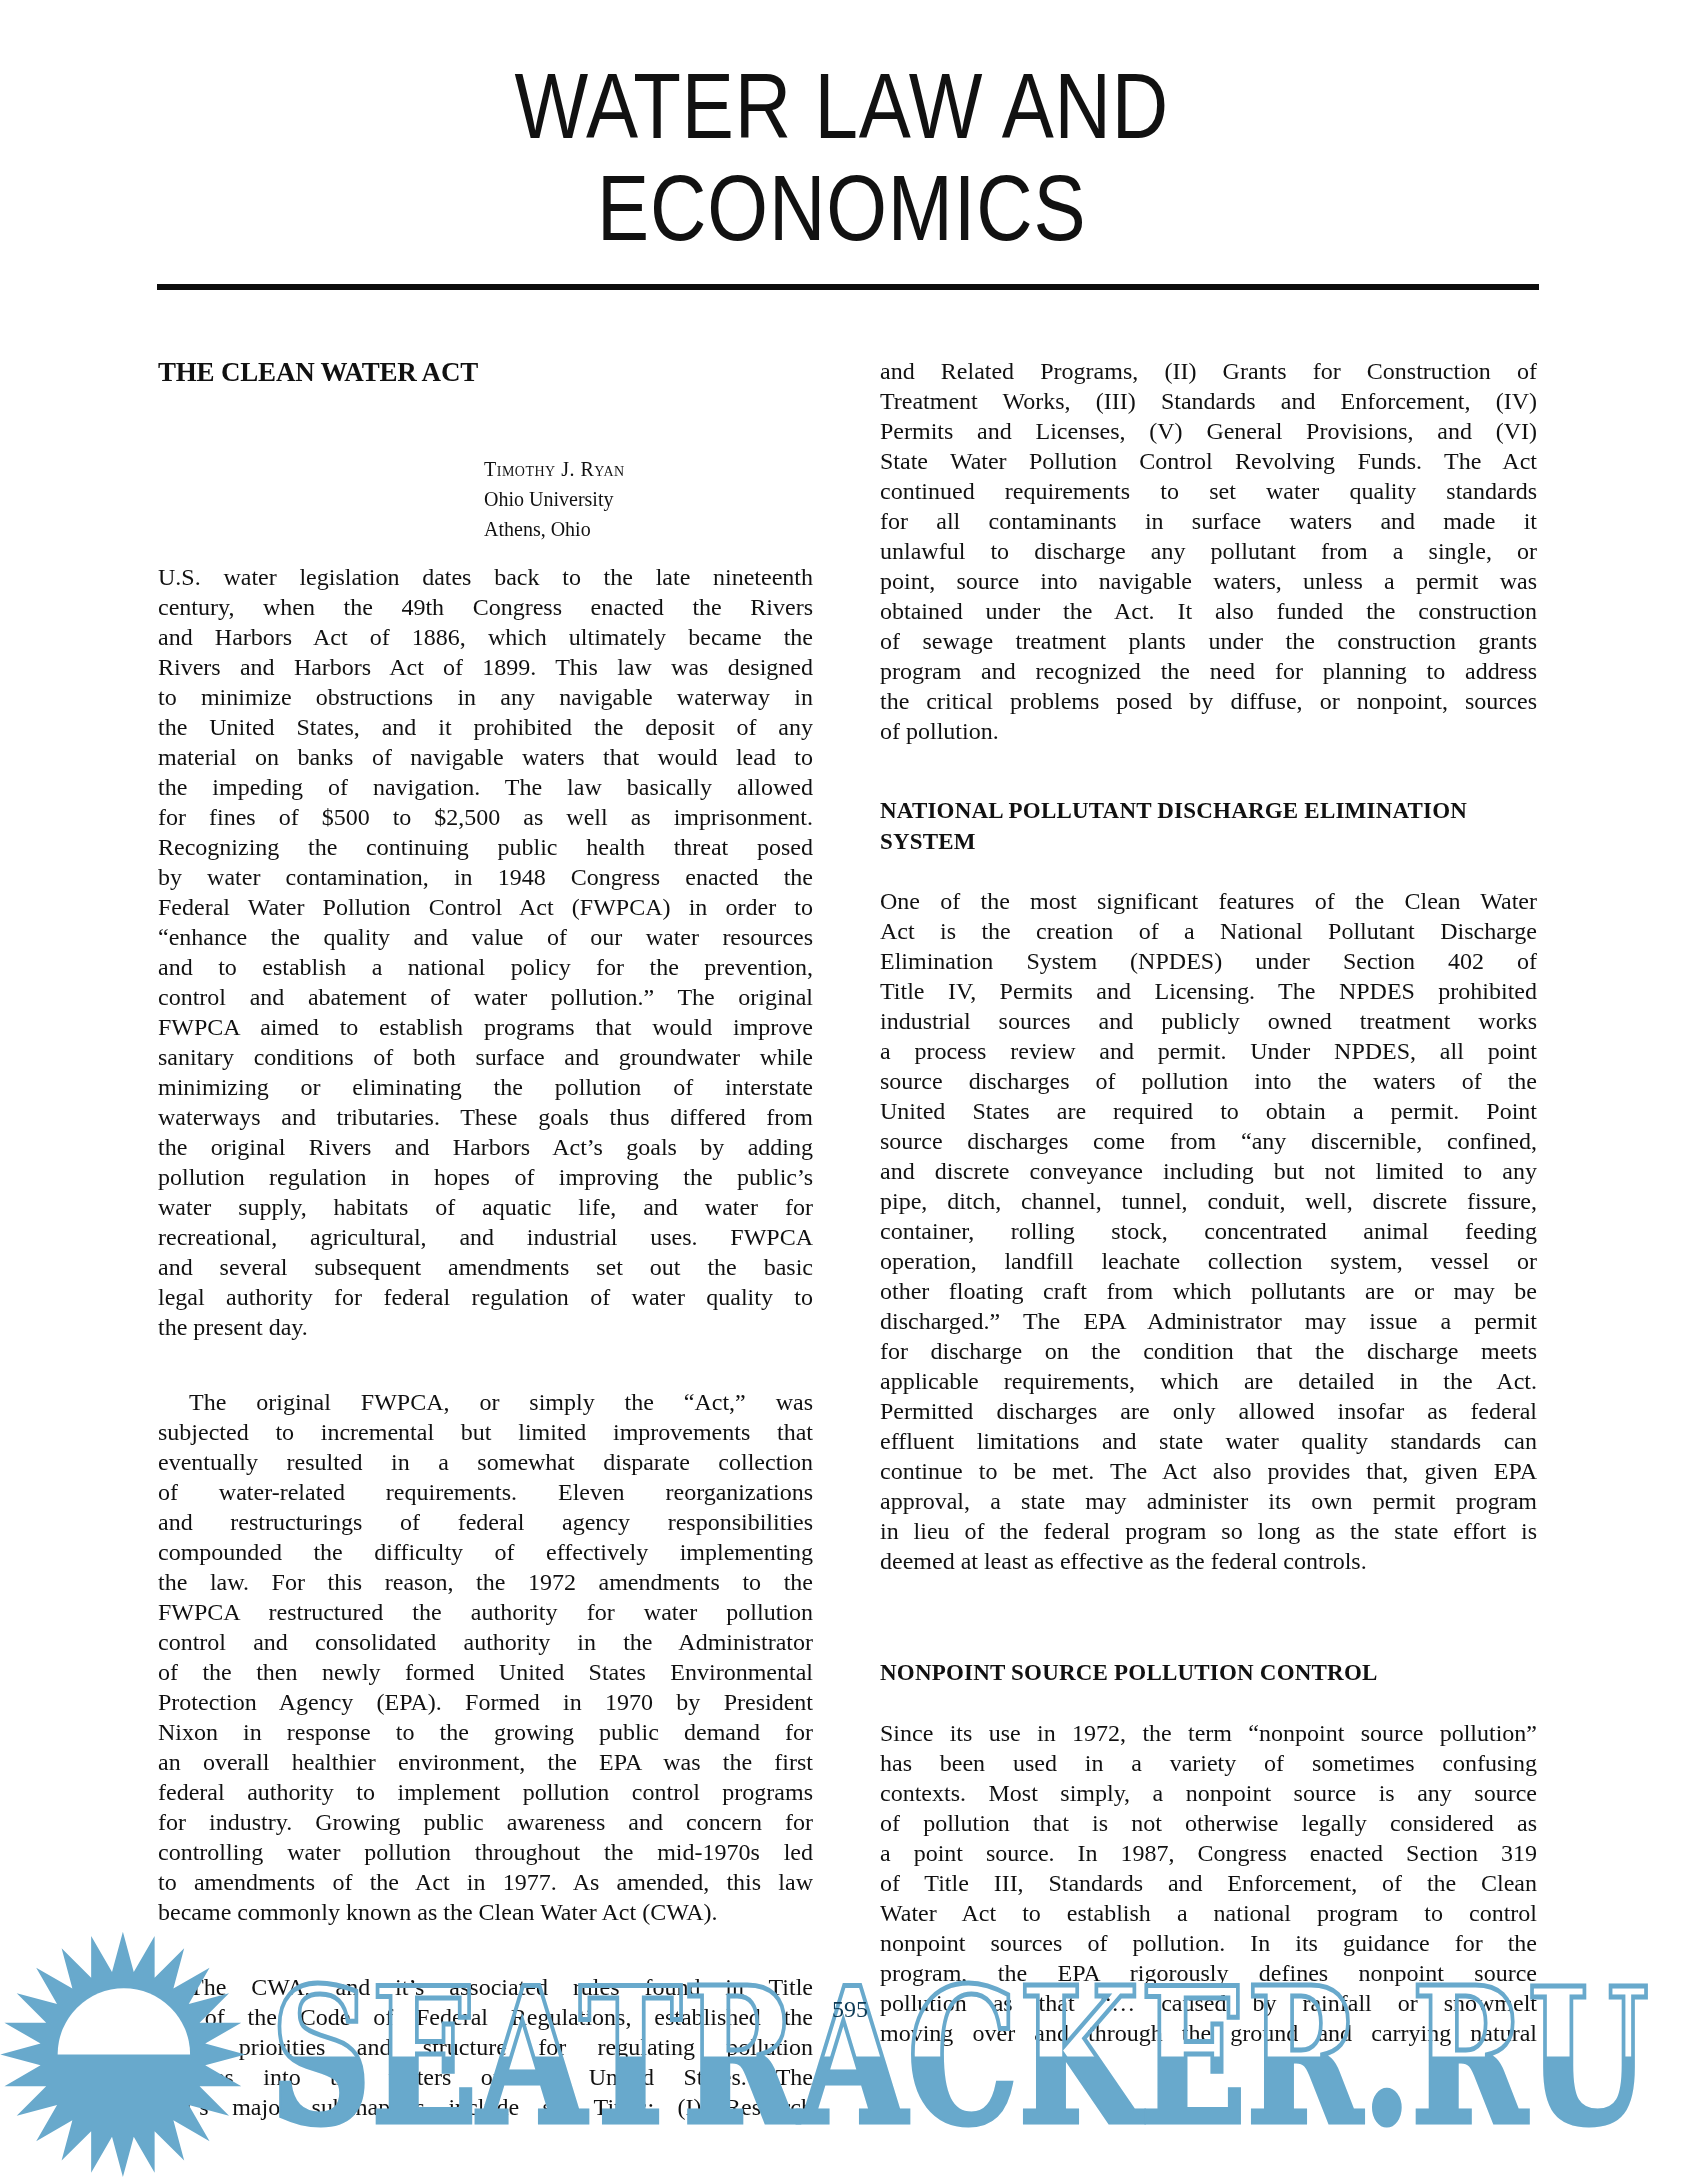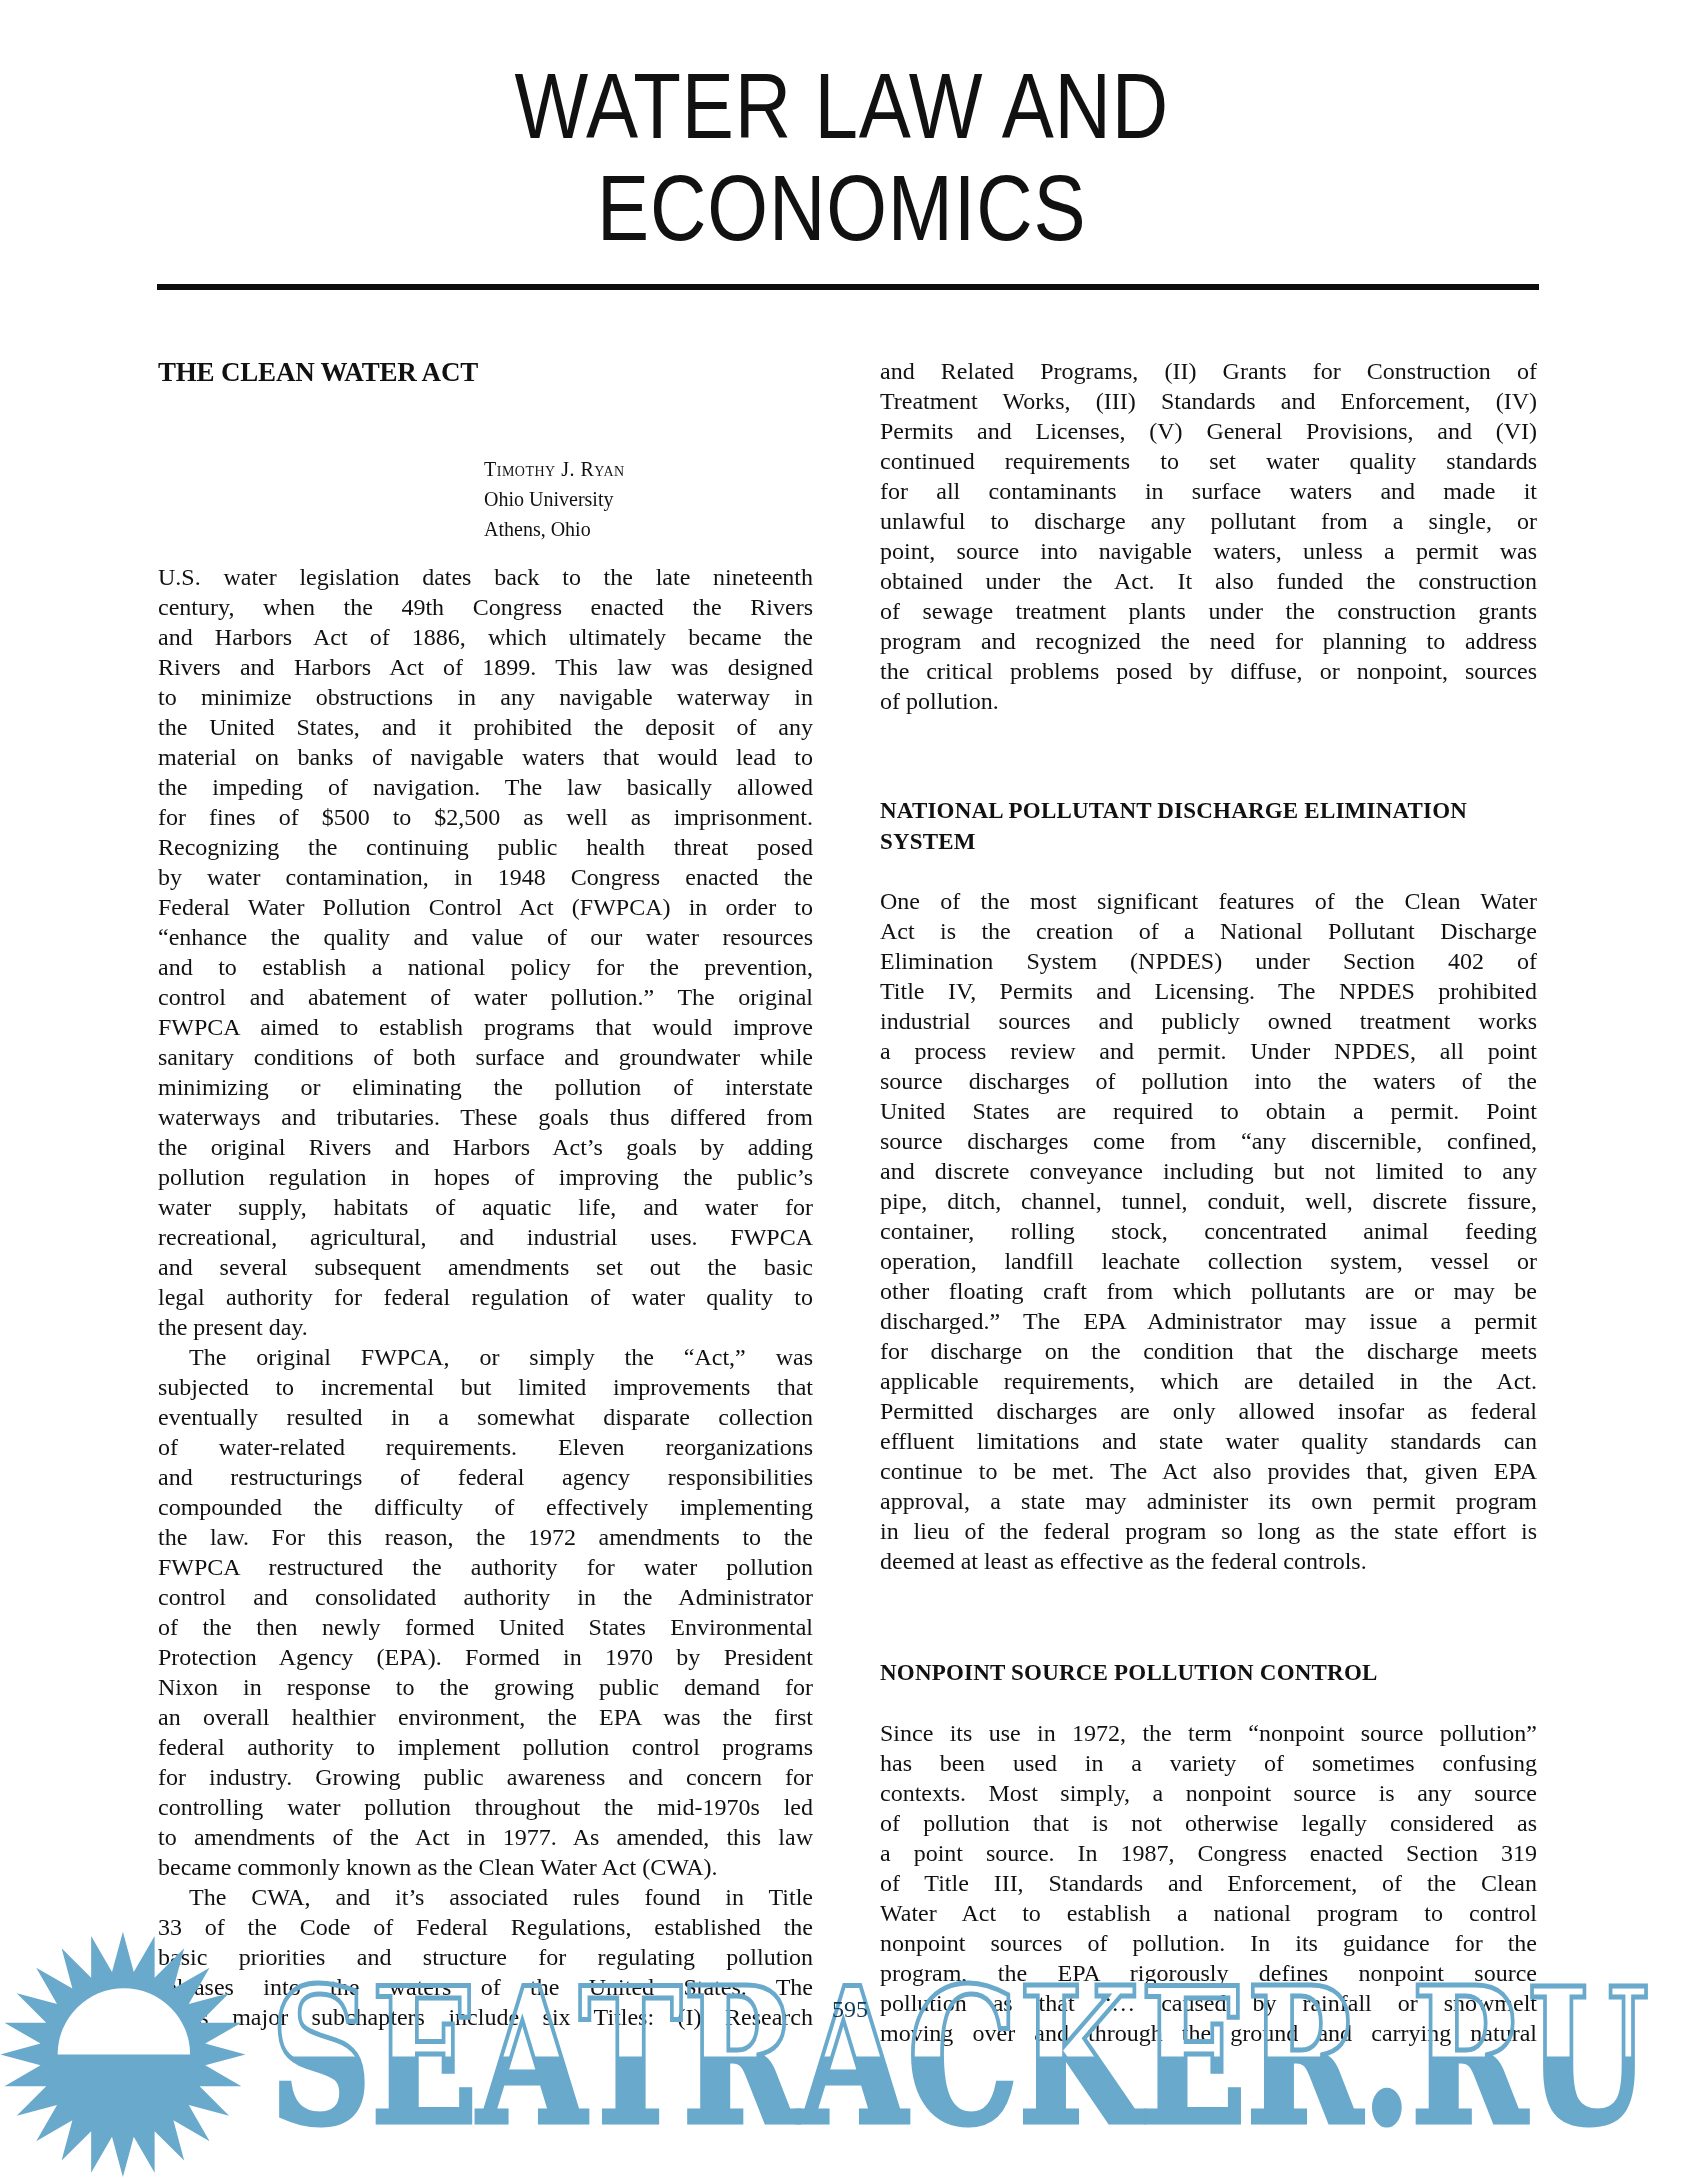--- a/index.html
+++ b/index.html
@@ -33,21 +33,21 @@
     font-family: "Liberation Serif", serif; font-size: 20px; line-height: 30px; color: #111; margin-top: 44px;
   }
   .byline .sc { font-variant: small-caps; letter-spacing: 0.5px; }
   .para { margin: 0; }
   .line {
     display: block; height: 30px; line-height: 30px;
     font-family: "Liberation Serif", serif; font-size: 24px; color: #111;
     text-align: justify; text-align-last: justify; white-space: nowrap; overflow: visible;
   }
   .line.last { text-align-last: left; }
-  .line.indent { text-indent: 31px; }
+  .line.indent { text-indent: 31px; margin-top: 45px; }
   .watermark {
     position: absolute; left: 0; top: 1921px; width: 1683px; height: 257px;
     pointer-events: none;
   }
   .page-number {
     position: absolute; left: 830px; top: 1996px; width: 40px; text-align: center;
     font-family: "Liberation Serif", serif; font-size: 24px; color: #0d3a55;
     z-index: 3;
   }
 </style>
@@ -126,20 +126,21 @@
       <span class="line">releases into the waters of the United States. The</span>
       <span class="line">Act’s major subchapters include six Titles: (I) Research</span>
     </div>
 </div>
 
 <div class="column col-right" style="top:356px;">
   <div class="para">
       <span class="line">and Related Programs, (II) Grants for Construction of</span>
       <span class="line">Treatment Works, (III) Standards and Enforcement, (IV)</span>
       <span class="line">Permits and Licenses, (V) General Provisions, and (VI)</span>
+      <span class="line">State Water Pollution Control Revolving Funds. The Act</span>
       <span class="line">continued requirements to set water quality standards</span>
       <span class="line">for all contaminants in surface waters and made it</span>
       <span class="line">unlawful to discharge any pollutant from a single, or</span>
       <span class="line">point, source into navigable waters, unless a permit was</span>
       <span class="line">obtained under the Act. It also funded the construction</span>
       <span class="line">of sewage treatment plants under the construction grants</span>
       <span class="line">program and recognized the need for planning to address</span>
       <span class="line">the critical problems posed by diffuse, or nonpoint, sources</span>
       <span class="line last">of pollution.</span>
     </div>

